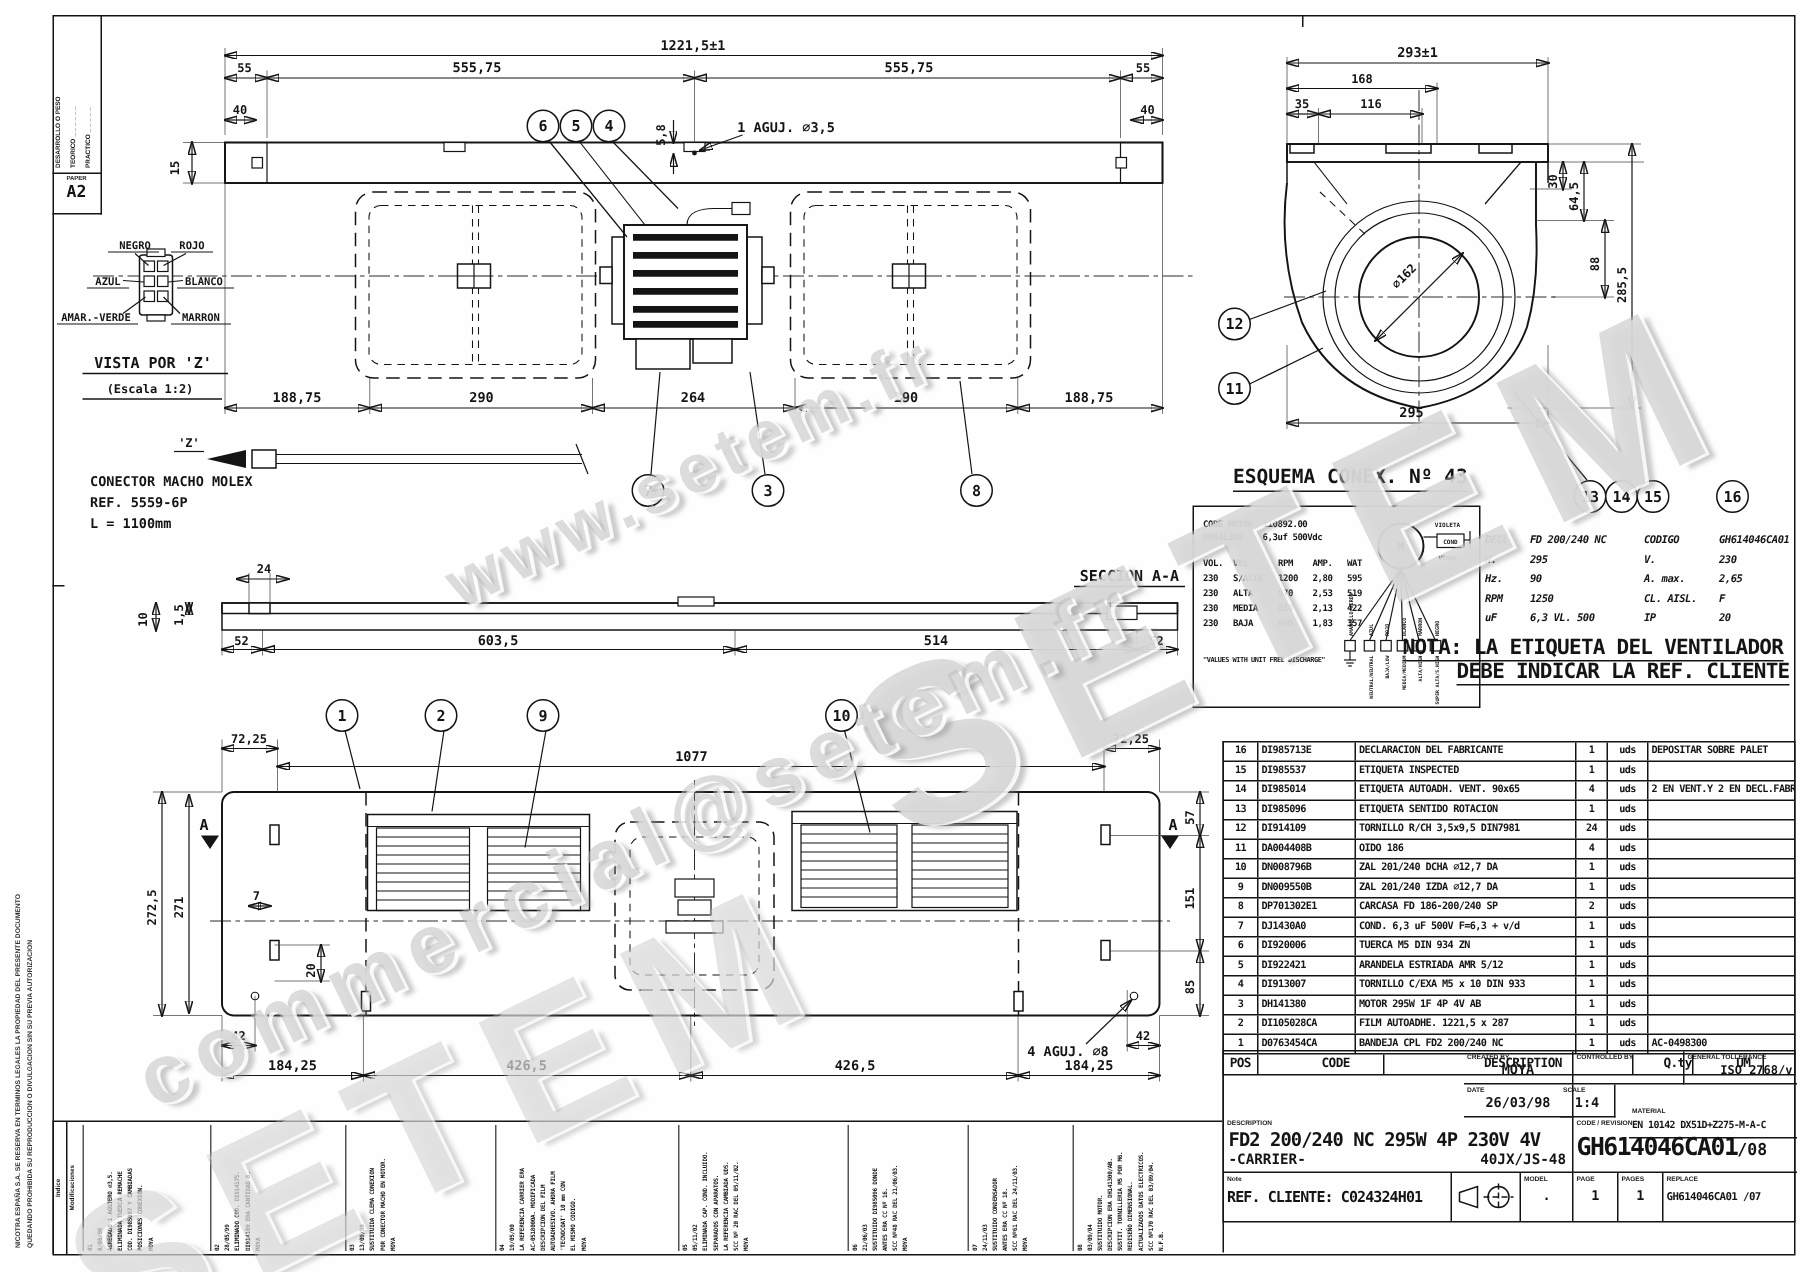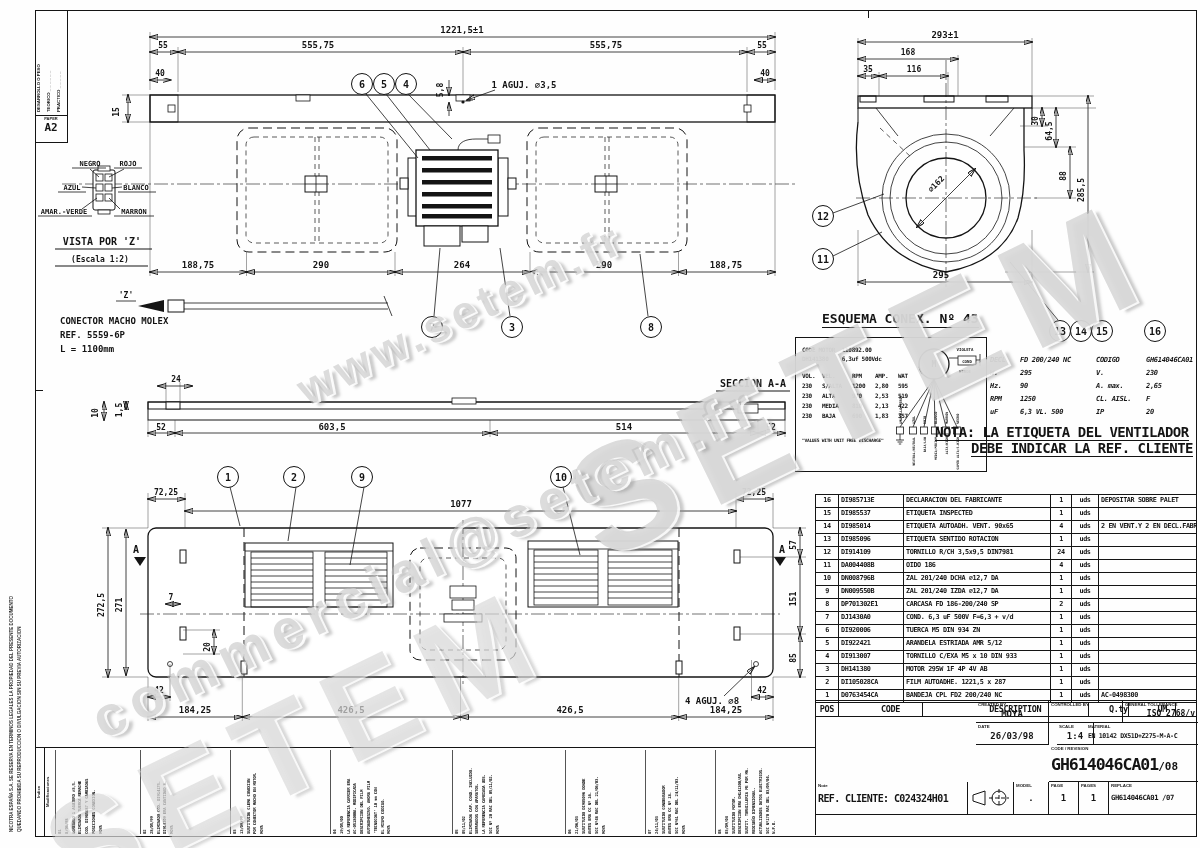--- a/index.html
+++ b/index.html
@@ -834,27 +834,35 @@
       <div class="val" style="text-align:center;margin-top:8px;font-size:9px">26/03/98</div>
     </div>
     <div class="cell" style="left:233px;top:0;width:74px;height:22px">
       <span class="lbl">CONTROLLED BY</span>
       <div class="val" style="text-align:center;margin-top:8px;font-size:9px"></div>
     </div>
     <div class="cell" style="left:307px;top:0;width:75px;height:22px;border-right:none">
       <span class="lbl">GENERAL TOLLERANCE</span>
       <div class="val" style="text-align:right;margin-top:8px;font-size:8px;padding-right:3px">ISO 2768/v</div>
     </div>
-    <div class="cell" style="left:241px;top:22px;width:37px;height:22px">
+    <div class="cell" style="left:224px;top:22px;width:37px;height:22px">
       <span class="lbl">SCALE</span>
       <div class="val" style="text-align:center;margin-top:8px;font-size:9px">1:4</div>
     </div>
-    <div class="cell" style="left:270px;top:22px;width:112px;height:22px;border-right:none">
+    <div class="cell" style="left:270px;top:36px;width:112px;height:22px;border-right:none">
       <span class="lbl">MATERIAL</span>
       <div class="val" style="margin-top:9px;font-size:6.6px;letter-spacing:-.4px;padding-left:2px">EN 10142 DX51D+Z275-M-A-C</div>
+    </div>
+    <div class="cell" style="left:0;top:44px;width:233px;height:37px">
+      <span class="lbl">DESCRIPTION</span>
+      <div class="val" style="margin-top:7px;font-size:12.5px;letter-spacing:-.6px;padding-left:3px;white-space:nowrap">FD2 200/240 NC 295W 4P 230V 4V</div>
+      <div style="display:flex;justify-content:space-between;padding:1px 4px 0 3px">
+        <span class="val" style="font-size:9.5px">-CARRIER-</span>
+        <span class="val" style="font-size:9.5px">40JX/JS-48</span>
+      </div>
     </div>
     <div class="cell" style="left:233px;top:44px;width:149px;height:37px;border-right:none">
       <span class="lbl">CODE / REVISION</span>
       <div style="margin-top:10px;padding-left:2px;white-space:nowrap">
         <span class="val" style="font-size:16.5px;letter-spacing:-1px">GH614046CA01</span><span class="val" style="font-size:11px">/08</span>
       </div>
     </div>
     <div class="cell" style="left:0;top:81px;width:152px;height:32px;border-bottom:none">
       <span class="lbl">Note</span>
       <div class="val" style="margin-top:11px;font-size:10px;letter-spacing:-.6px;padding-left:2px;white-space:nowrap">REF. CLIENTE: C024324H01</div>

